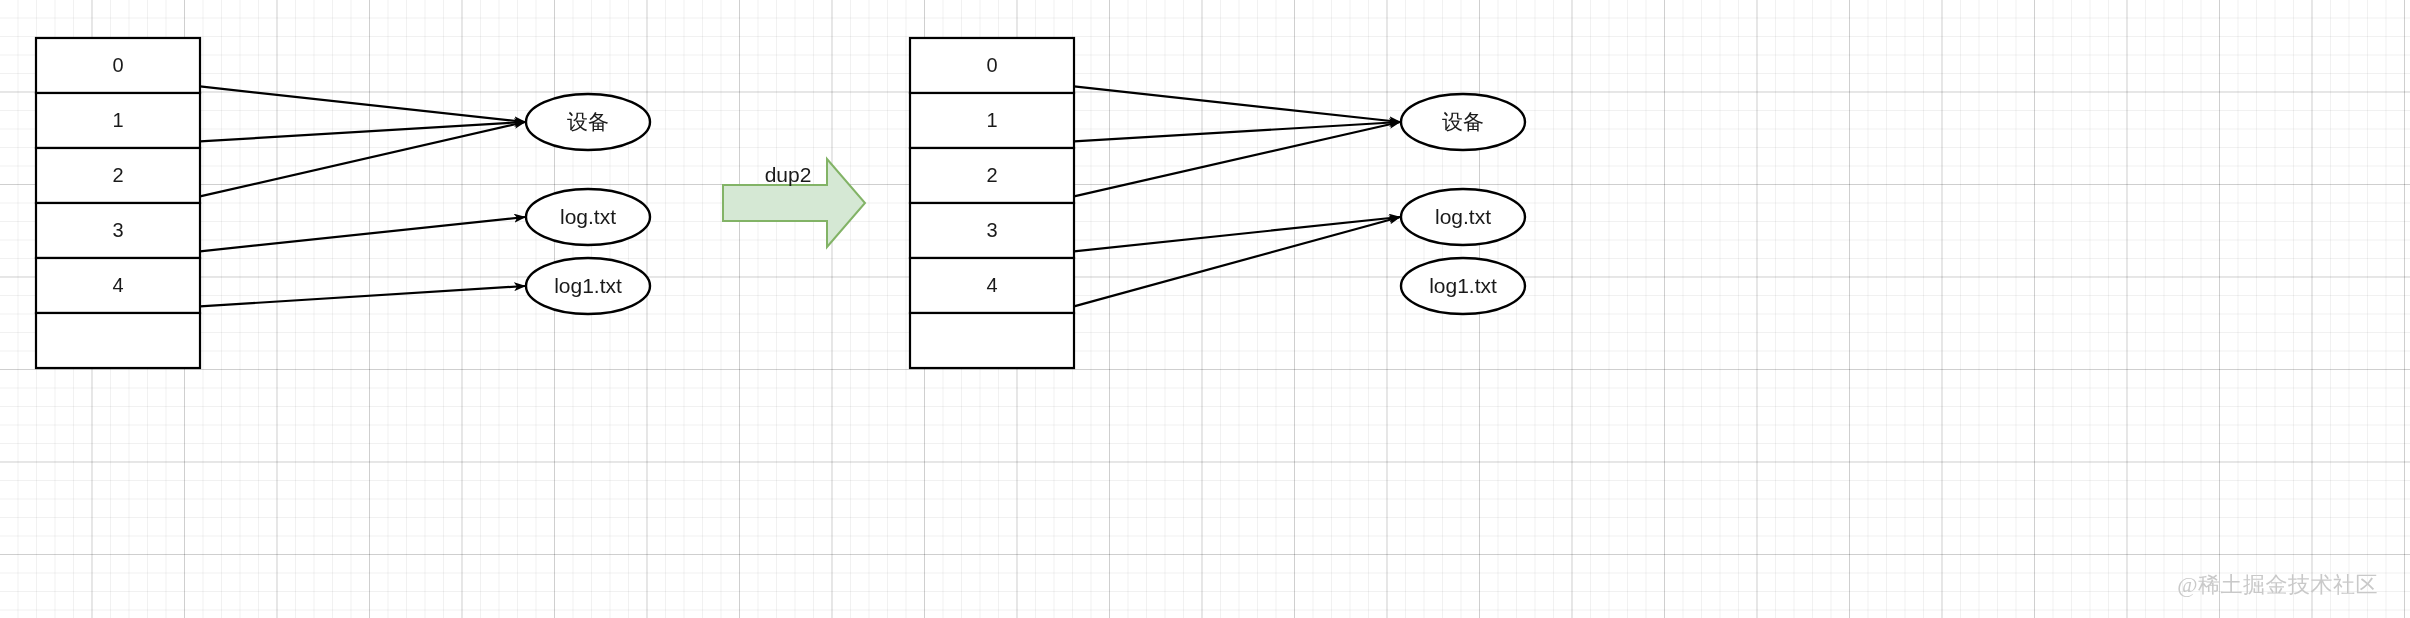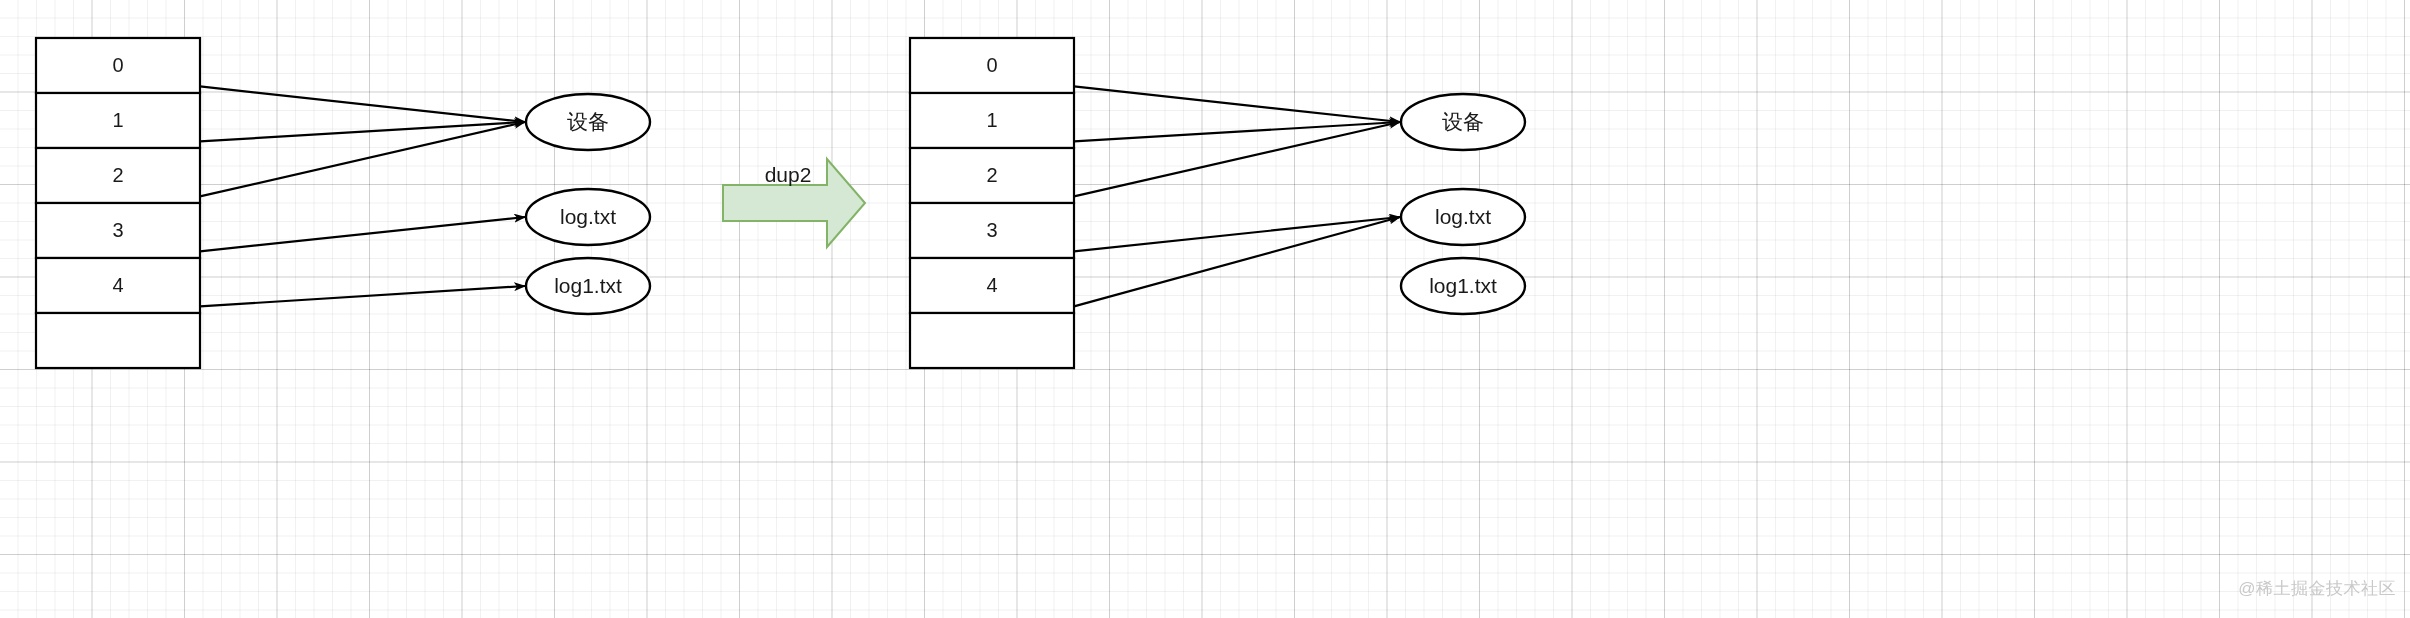--- a/index.html
+++ b/index.html
@@ -68,24 +68,24 @@
   }
   .op-label {
     font-family: "Liberation Sans", "DejaVu Sans", sans-serif;
     font-size: 21px;
     fill: #1a1a1a;
     text-anchor: middle;
     dominant-baseline: middle;
   }
   .watermark {
     position: absolute;
-    right: 14px;
+    right: 32px;
     bottom: 18px;
-    font-family: Liberation Sans, sans-serif;
-    font-size: 17px;
+    font-family: Liberation Serif, serif;
+    font-size: 22px;
     color: #c9c9c9;
     letter-spacing: 0.5px;
     user-select: none;
     white-space: nowrap;
   }
 </style>
 </head>
 <body>
 
 <div id="canvas">

